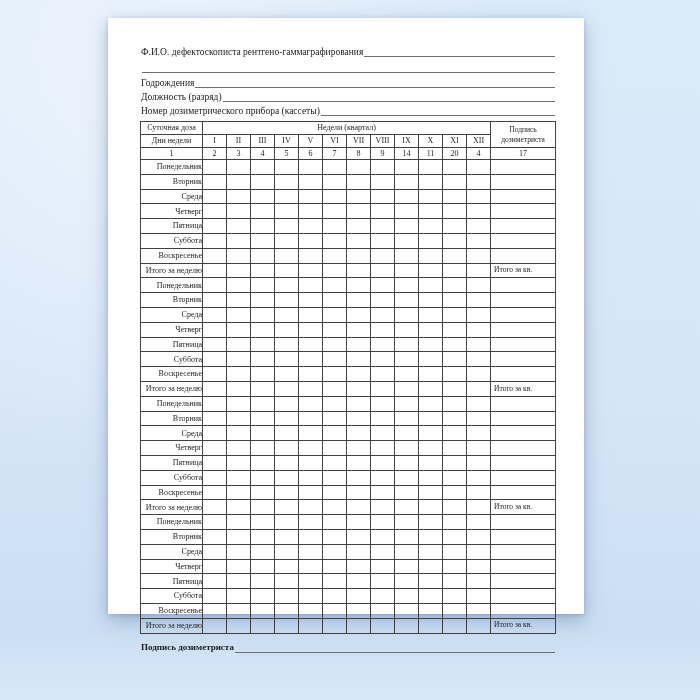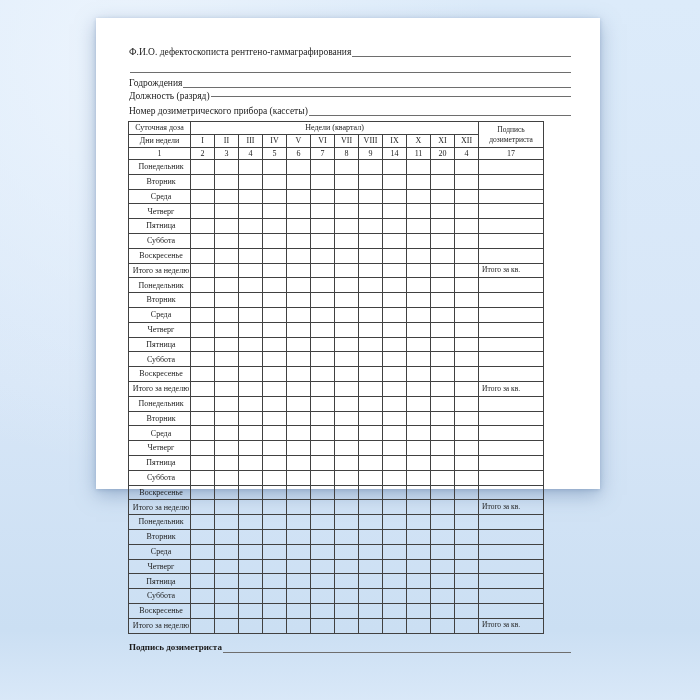--- a/index.html
+++ b/index.html
@@ -3,51 +3,50 @@
 <meta charset="utf-8">
 <style>
   html, body { margin:0; padding:0; width:700px; height:700px; overflow:hidden; }
   body {
     background:
       radial-gradient(ellipse at 18% 8%, #ecf4fd 0%, rgba(236,244,253,0) 45%),
       linear-gradient(180deg, #dcebfa 0%, #d7e6f7 55%, #cbdff3 90%, #d9e8f8 100%);
     font-family: "Liberation Serif", "DejaVu Serif", serif;
   }
   .paper {
-    position:absolute; left:96px; top:18px; width:476px; height:471px;
+    position:absolute; left:108px; top:18px; width:476px; height:596px;
     background:#ffffff;
     box-shadow: 0 6px 18px rgba(100,130,170,0.50), 0 1px 4px rgba(100,130,170,0.35);
-    padding-left: 28px;
   }
   .fieldline {
     position:absolute; left:33px; right:29px;
     display:flex; align-items:flex-end;
     font-size:9.5px; color:#1b1b1b; line-height:1.1; white-space:nowrap;
   }
   .fieldline .fill { flex:1 1 auto; border-bottom:1px solid #6e6e6e; margin-left:1px; }
   .fio   { top:26px; height:13px; }
   .cont  { top:44px; height:11px; }
   .birth { top:59px; height:11px;justify-content:space-between; }
-  .pos   { top:73px; height:11px;align-items:center; }
+  .pos   { top:73px; height:11px; }
   .dev   { top:87px; height:11px; }
   .footer{ top:623px; height:12px; font-weight:bold; font-size:9px; }
 
   .table-wrap { position:absolute; left:32px; top:103px; }
   table { border-collapse:collapse; table-layout:fixed; width:415px;font-family:Liberation Serif, serif; }
   td {
     border:1px solid #414141; padding:0; overflow:hidden;
     font-size:8px; color:#1c1c1c; text-align:center; vertical-align:middle;
     white-space:nowrap; line-height:1.15;
   }
   col.c-first { width:62px; }
   col.wk      { width:24px; }
   col.c-sig   { width:65px; }
   tr.h1 { height:13px; } tr.h2 { height:13px;margin-top:8px; } tr.h3 { height:12px; }
   tbody tr { height:14.8px; }
-  td.day   { text-align:center; padding-left:3px; }
+  td.day   { text-align:right; padding-left:3px; }
   td.sig   { white-space:normal; font-size:7.5px; line-height:1.25; }
   td.qtotal{ text-align:left; padding-left:3px; font-size:7.5px;margin-top:25px; }
 </style>
 </head>
 <body>
 
 <div class="paper">
 
   <div class="fieldline fio">
     <span>Ф.И.О. дефектоскописта рентгено-гаммаграфирования</span>

